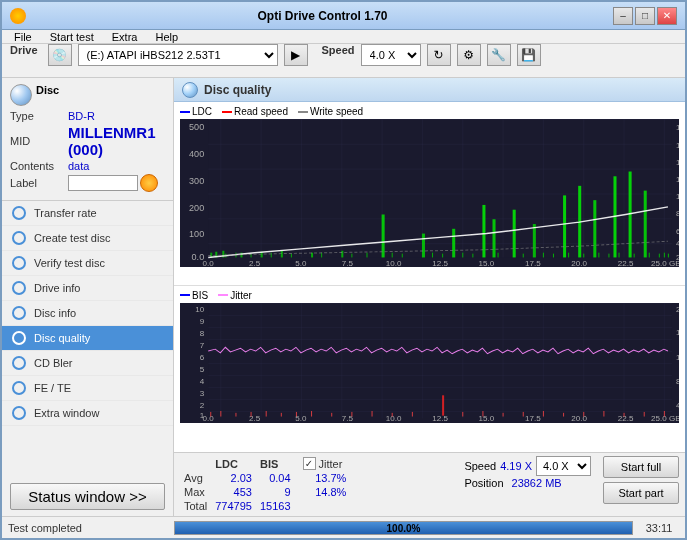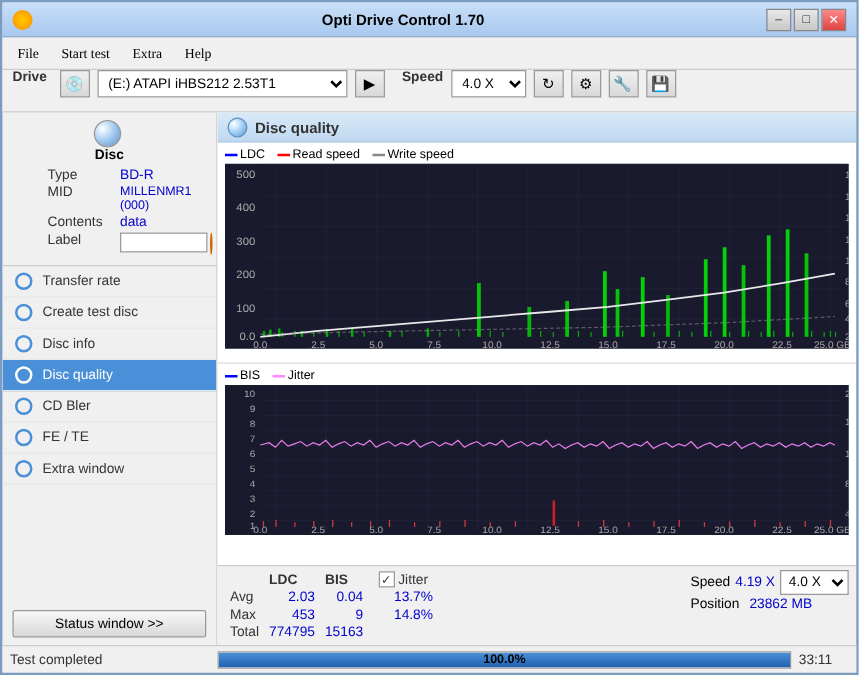--- a/index.html
+++ b/index.html
@@ -56,27 +56,26 @@
       align-items: center;
       justify-content: center;
       font-size: 10px;
       color: #333;
     }
     .win-btn.close { background: linear-gradient(to bottom, #f88, #d44); color: #fff; }
 
     
     .menu-bar {
       background: #f0f0f0;
-      height: 26px;
+      height: 14px;
       display: flex;
       align-items: center;
       padding: 0 4px;
       border-bottom: 1px solid #ccc;
       gap: 2px;
-      font-family: Liberation Serif, serif;
     }
     .menu-item {
       padding: 2px 8px;
       cursor: pointer;
       font-size: 11px;
       border-radius: 2px;
     }
 
     
     .drive-bar {
@@ -130,37 +129,35 @@
       display: flex;
       flex-direction: column;
       flex-shrink: 0;
     }
     .disc-info-panel {
       padding: 6px 8px;
       border-bottom: 1px solid #ccc;
     }
     .disc-info-header {
       display: flex;
-      align-items: center;
       margin-bottom: 4px;
-      flex-direction: column;
     }
     .disc-icon {
       width: 22px; height: 22px;
       border-radius: 50%;
       background: radial-gradient(circle at 30% 30%, #fff, #a0c8f0, #6090c0);
       border: 1px solid #999;
       margin-right: 4px;
       flex-shrink: 0;
     }
     .disc-info-row {
       display: flex;
+      align-items: center;
       margin-bottom: 2px;
       font-size: 11px;
-      margin-left: 28px;
     }
     .disc-info-key { color: #333; width: 58px; flex-shrink: 0; }
     .disc-info-val { color: #0000cc; }
     .label-input {
       border: 1px solid #999;
       width: 70px;
       height: 16px;
       font-size: 10px;
       padding: 1px 2px;
     }
@@ -203,21 +200,21 @@
       border: 2px solid #4a90d8;
       display: flex; align-items: center; justify-content: center;
     }
     .nav-item.active .nav-circle { border-color: #fff; }
 
     .status-btn {
       margin: 6px 8px;
       background: linear-gradient(to bottom, #f8f8f8, #d8d8d8);
       border: 1px solid #999;
       padding: 4px 16px;
-      font-size: 11px;
+      font-size: 15px;
       cursor: pointer;
       text-align: center;
       border-radius: 2px;
     }
 
     
     .content-area {
       flex: 1;
       display: flex;
       flex-direction: column;
@@ -378,21 +375,21 @@
     }
     .progress-text {
       position: absolute;
       left: 50%; top: 50%;
       transform: translate(-50%, -50%);
       font-size: 10px;
       color: #000;
       font-weight: bold;
       white-space: nowrap;
     }
-    .time-display { color: #333; width: 40px; text-align: left; flex-shrink: 0; }
+    .time-display { color: #333; width: 40px; text-align: center; flex-shrink: 0; }
 
     .speed-select-small {
       border: 1px solid #999;
       background: white;
       font-size: 11px;
       height: 20px;
       padding: 1px 2px;
       width: 55px;
     }
   </style>
@@ -443,21 +440,21 @@
         <div class="disc-info-header">
           <div class="disc-icon"></div>
           <span style="font-weight:bold;font-size:11px;">Disc</span>
         </div>
         <div class="disc-info-row">
           <span class="disc-info-key">Type</span>
           <span class="disc-info-val">BD-R</span>
         </div>
         <div class="disc-info-row">
           <span class="disc-info-key">MID</span>
-          <span class="disc-info-val" style="font-size:10px;">MILLENMR1 (000)</span>
+          <span class="disc-info-val" style="font-size:15px;font-weight:bold;">MILLENMR1 (000)</span>
         </div>
         <div class="disc-info-row">
           <span class="disc-info-key">Contents</span>
           <span class="disc-info-val">data</span>
         </div>
         <div class="disc-info-row">
           <span class="disc-info-key">Label</span>
           <input type="text" class="label-input" style="">
           <div class="label-icon-btn"></div>
         </div>
@@ -468,20 +465,32 @@
           <div class="nav-item-icon">
             <div class="nav-circle" style="border-color:#4a90d8;"></div>
           </div>
           <span>Transfer rate</span>
         </div>
         <div class="nav-item">
           <div class="nav-item-icon">
             <div class="nav-circle" style="border-color:#4a90d8;"></div>
           </div>
           <span>Create test disc</span>
+        </div>
+        <div class="nav-item">
+          <div class="nav-item-icon">
+            <div class="nav-circle" style="border-color:#4a90d8;"></div>
+          </div>
+          <span>Verify test disc</span>
+        </div>
+        <div class="nav-item">
+          <div class="nav-item-icon">
+            <div class="nav-circle" style="border-color:#4a90d8;"></div>
+          </div>
+          <span>Drive info</span>
         </div>
         <div class="nav-item">
           <div class="nav-item-icon">
             <div class="nav-circle" style="border-color:#4a90d8;"></div>
           </div>
           <span>Disc info</span>
         </div>
         <div class="nav-item active">
           <div class="nav-item-icon">
             <div class="nav-circle" style="border-color:#fff;"></div>
@@ -760,20 +769,24 @@
             <select class="speed-select-small">
               <option>4.0 X</option>
             </select>
           </div>
           <div class="speed-row">
             <span>Position</span>
             <span class="speed-val" style="margin-left:4px;">23862 MB</span>
           </div>
         </div>
 
+        <div class="action-buttons">
+          <button class="action-btn">Start full</button>
+          <button class="action-btn">Start part</button>
+        </div>
       </div>
     </div>
   </div>
 
   <div class="status-bar">
     <span class="status-text">Test completed</span>
     <div class="progress-bar-container">
       <div class="progress-bar-fill" style="width:100%;"></div>
       <span class="progress-text">100.0%</span>
     </div>

